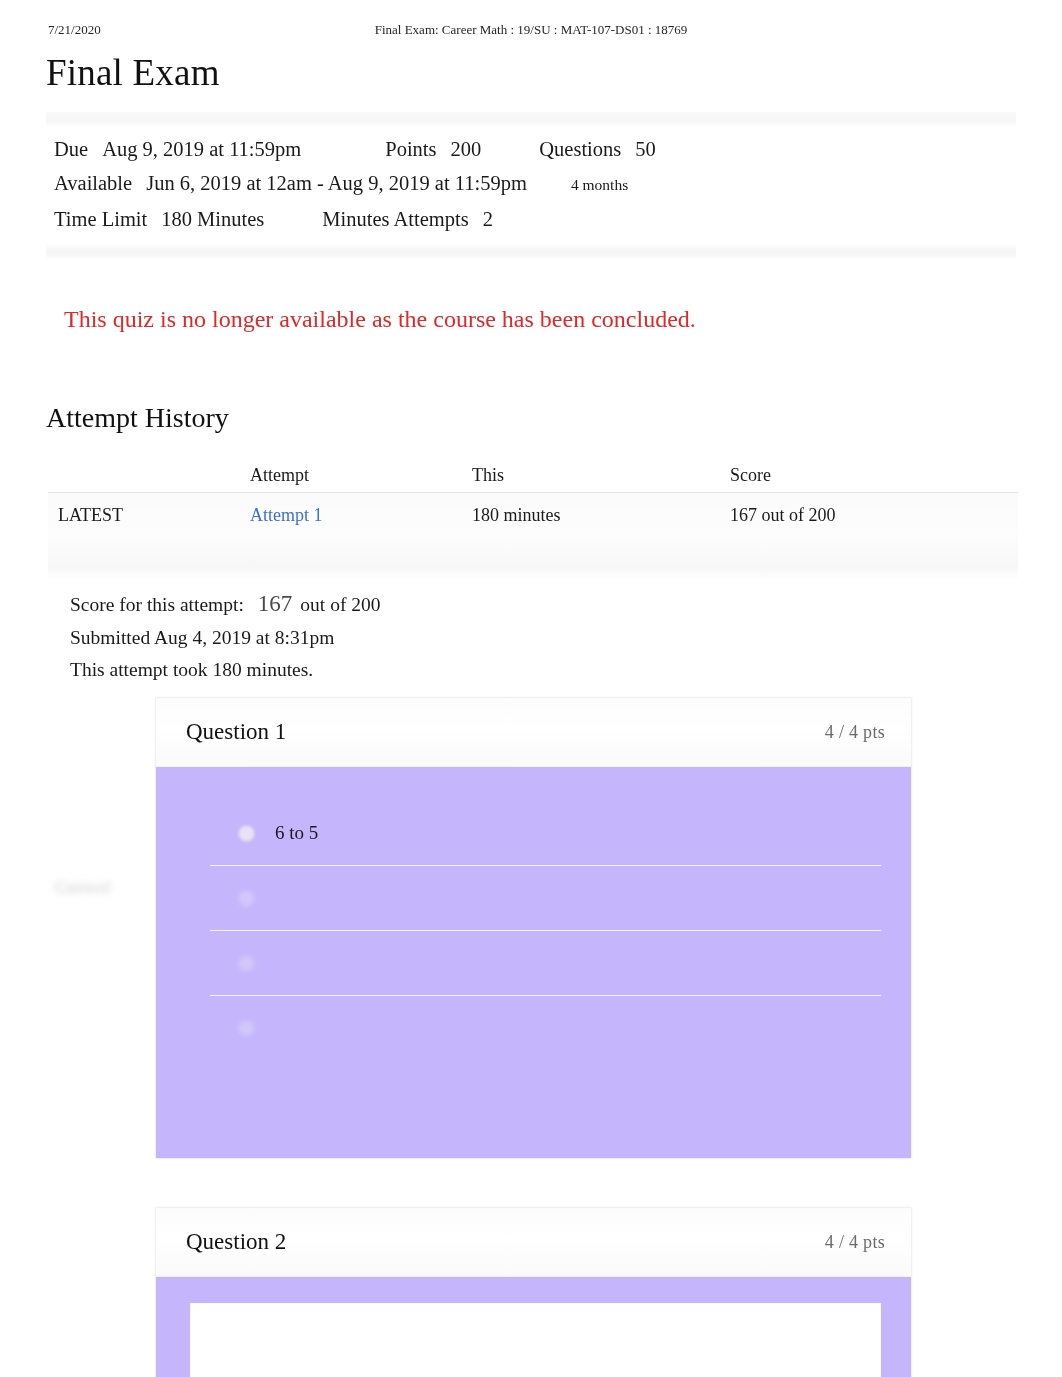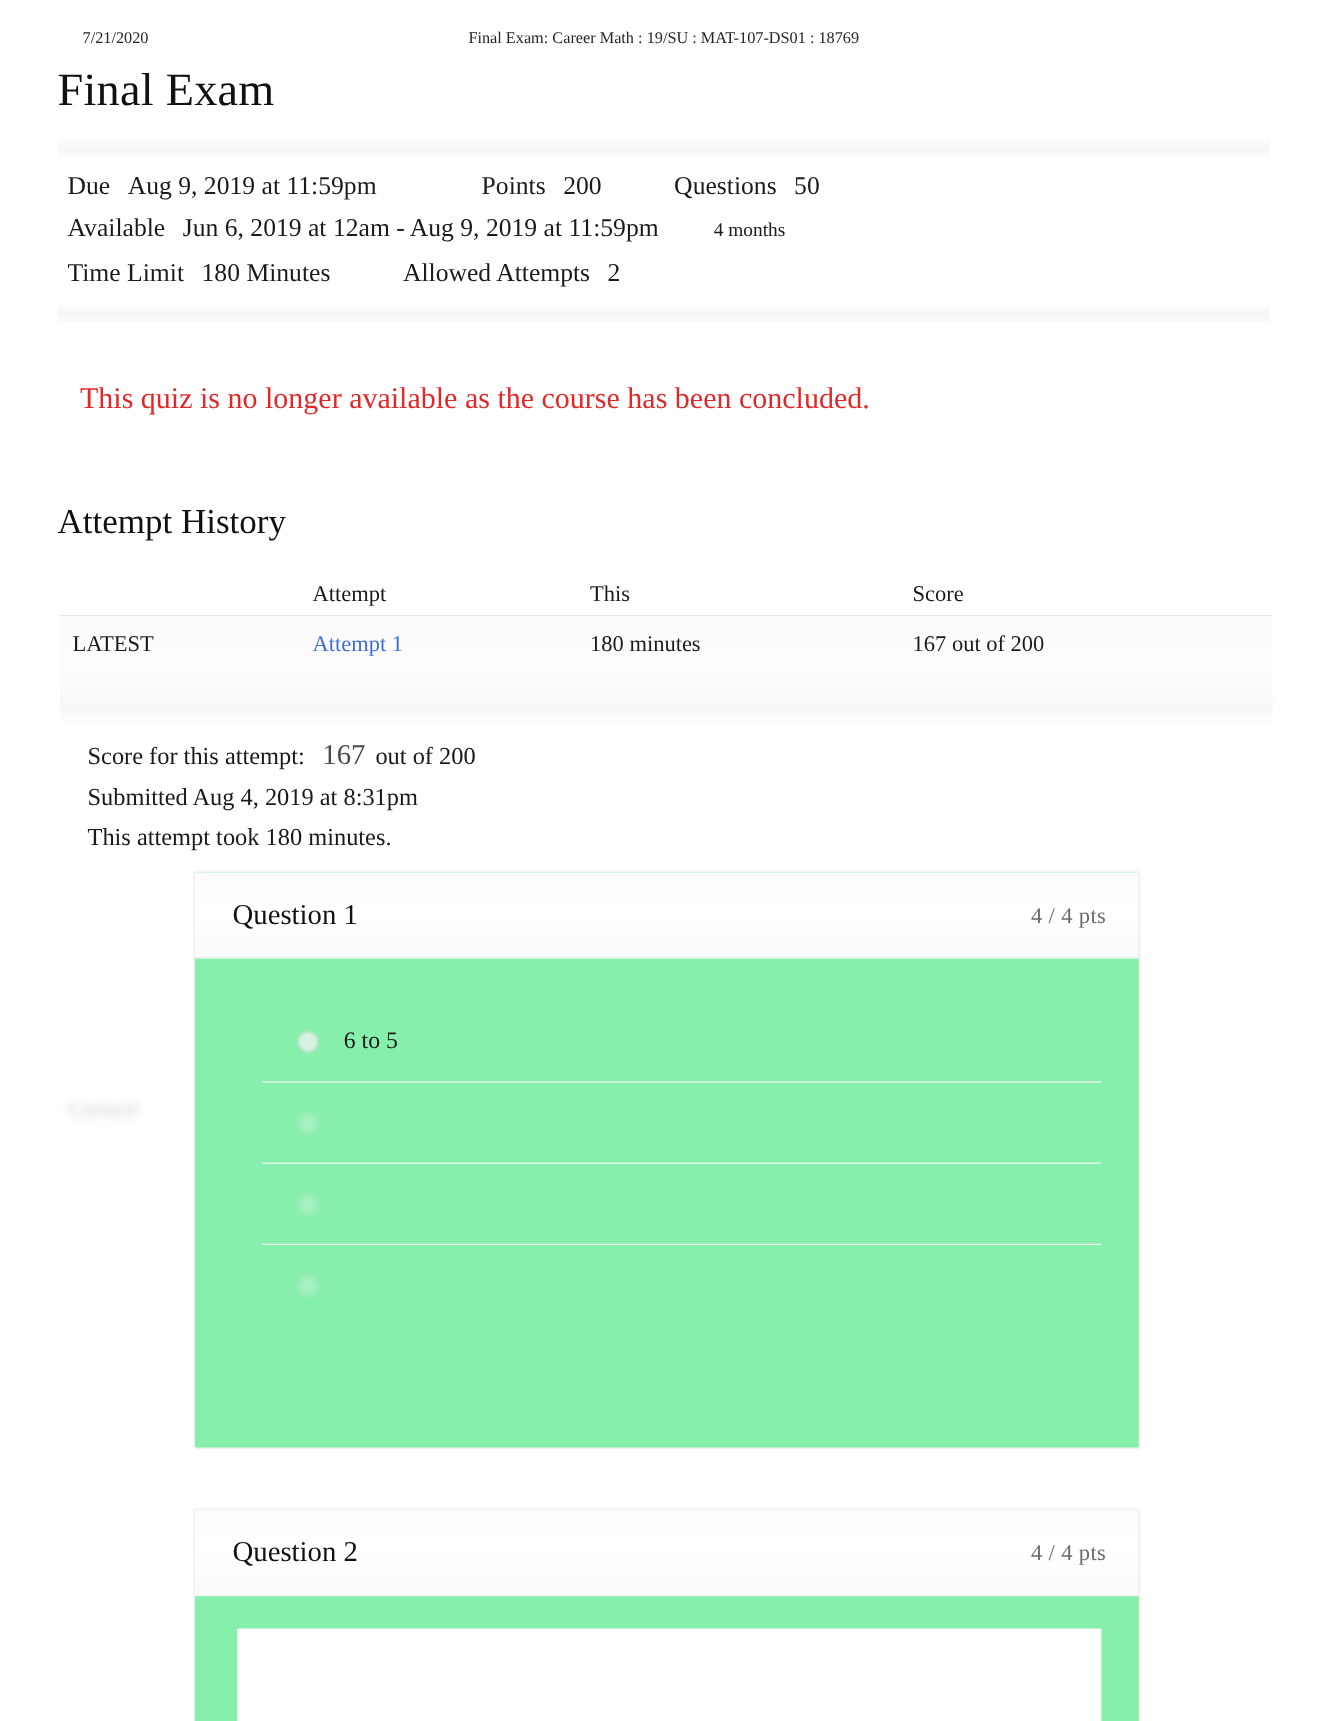--- a/index.html
+++ b/index.html
@@ -19,21 +19,21 @@
   
   .print-header {
     position: absolute;
     top: 22px;
     left: 0;
     width: 1062px;
     height: 20px;
   }
   .print-date {
     position: absolute;
-    left: 66px;
+    left: 48px;
     top: 0;
     font-size: 13px;
     color: #262626;
     white-space: nowrap;
   }
   .print-title {
     position: absolute;
     left: 0;
     top: 0;
     width: 1062px;
@@ -160,21 +160,21 @@
     font-size: 23px;
     color: #4a4a4a;
     padding: 0 8px 0 14px;
   }
 
   
   .question-card {
     position: absolute;
     left: 155px;
     width: 755px;
-    background: #86efac;
+    background: #c4b5fd;
     border: 1px solid #f0f0f0;
     border-radius: 2px;
     box-shadow: 0 0 0 1px rgba(0,0,0,0.015);
   }
   #q1-card { top: 697px; height: 460px; }
   #q2-card { top: 1207px; height: 170px; }
 
   .q-header {
     display: flex;
     align-items: center;
@@ -289,21 +289,21 @@
 
     <div class="drow">
       <span class="dlabel">Available</span>
       <span class="dval">Jun 6, 2019 at 12am - Aug 9, 2019 at 11:59pm</span>
       <span class="dsmall">4 months</span>
     </div>
 
     <div class="drow">
       <span class="dlabel">Time Limit</span>
       <span class="dval">180 Minutes</span>
-      <span class="dgap-attempts">Allowed Attempts</span>
+      <span class="dgap-attempts">Minutes Attempts</span>
       <span class="dval">2</span>
     </div>
 
   </div>
   <div class="details-bar-bottom"></div>
 </div>
 
 <div class="notice">This quiz is no longer available as the course has been concluded.</div>
 
 <h2 class="section-title">Attempt History</h2>

